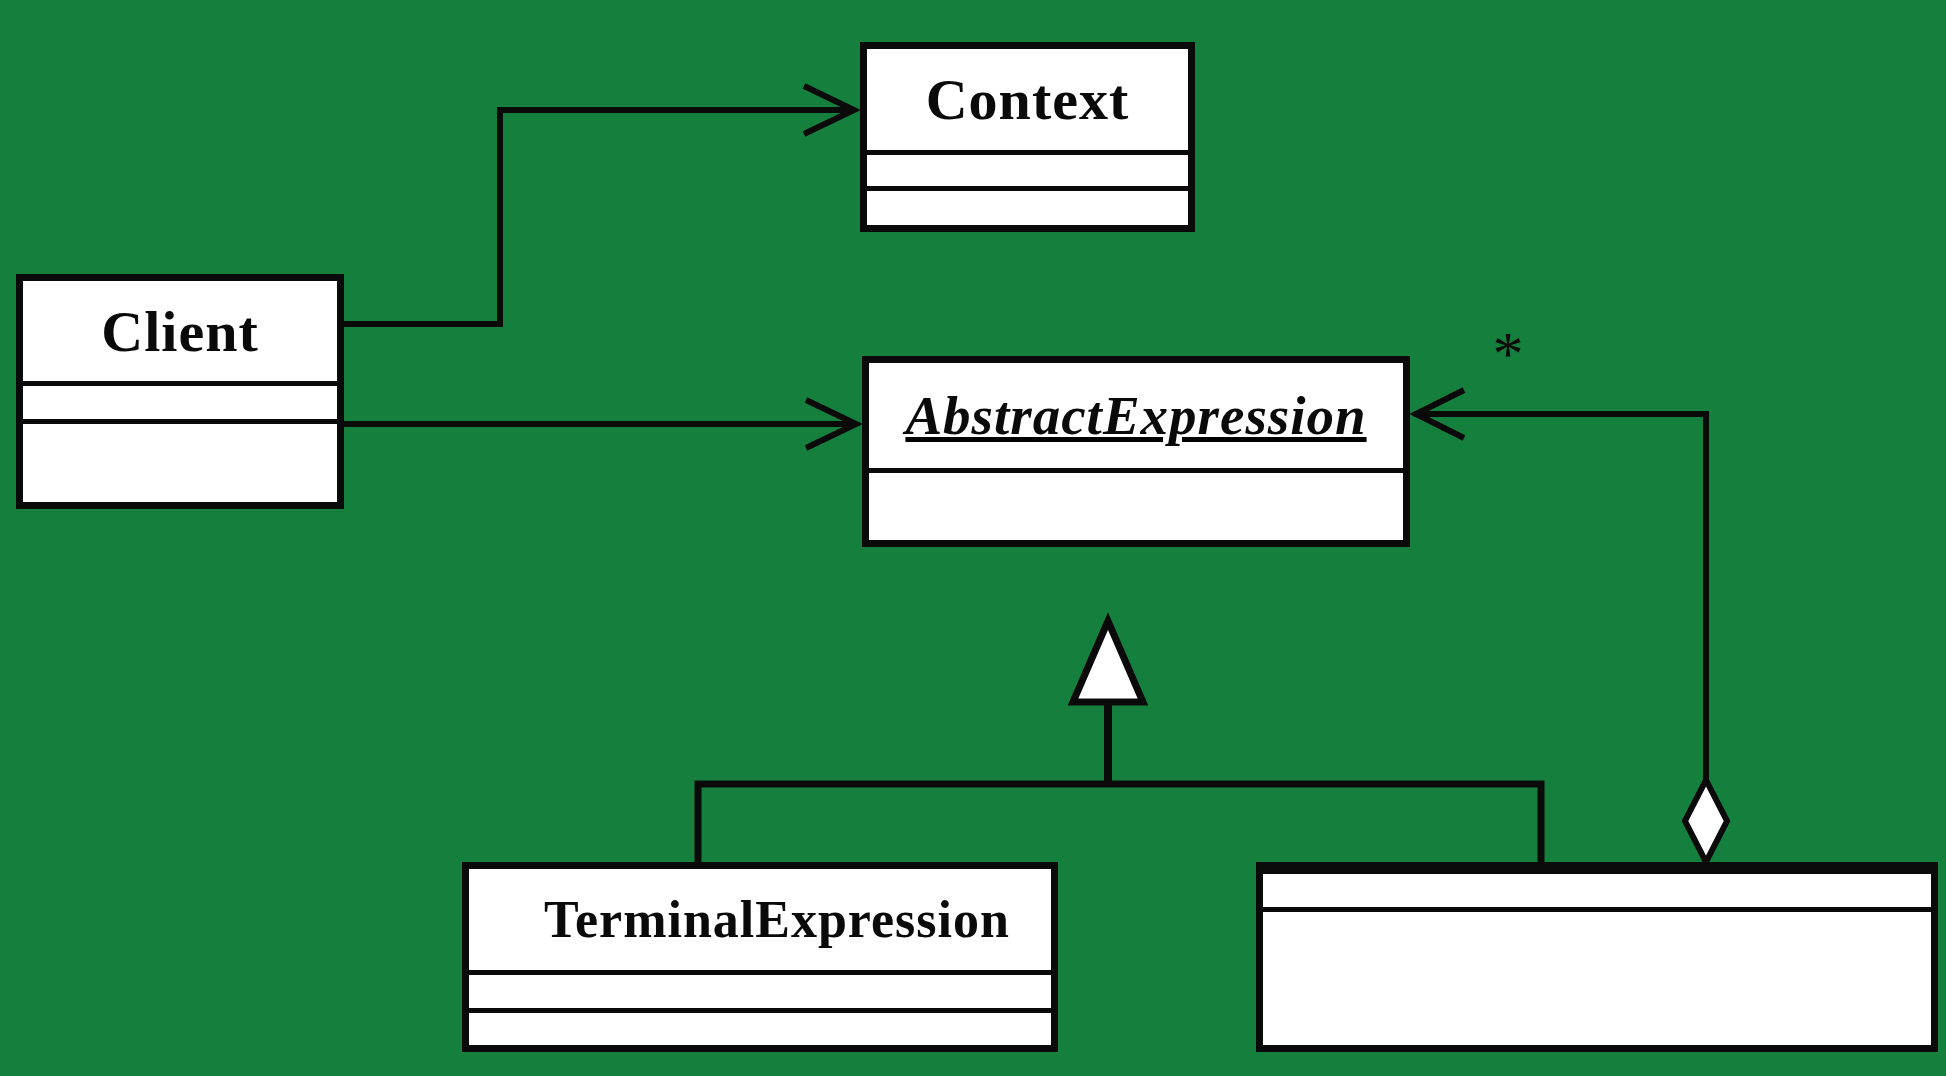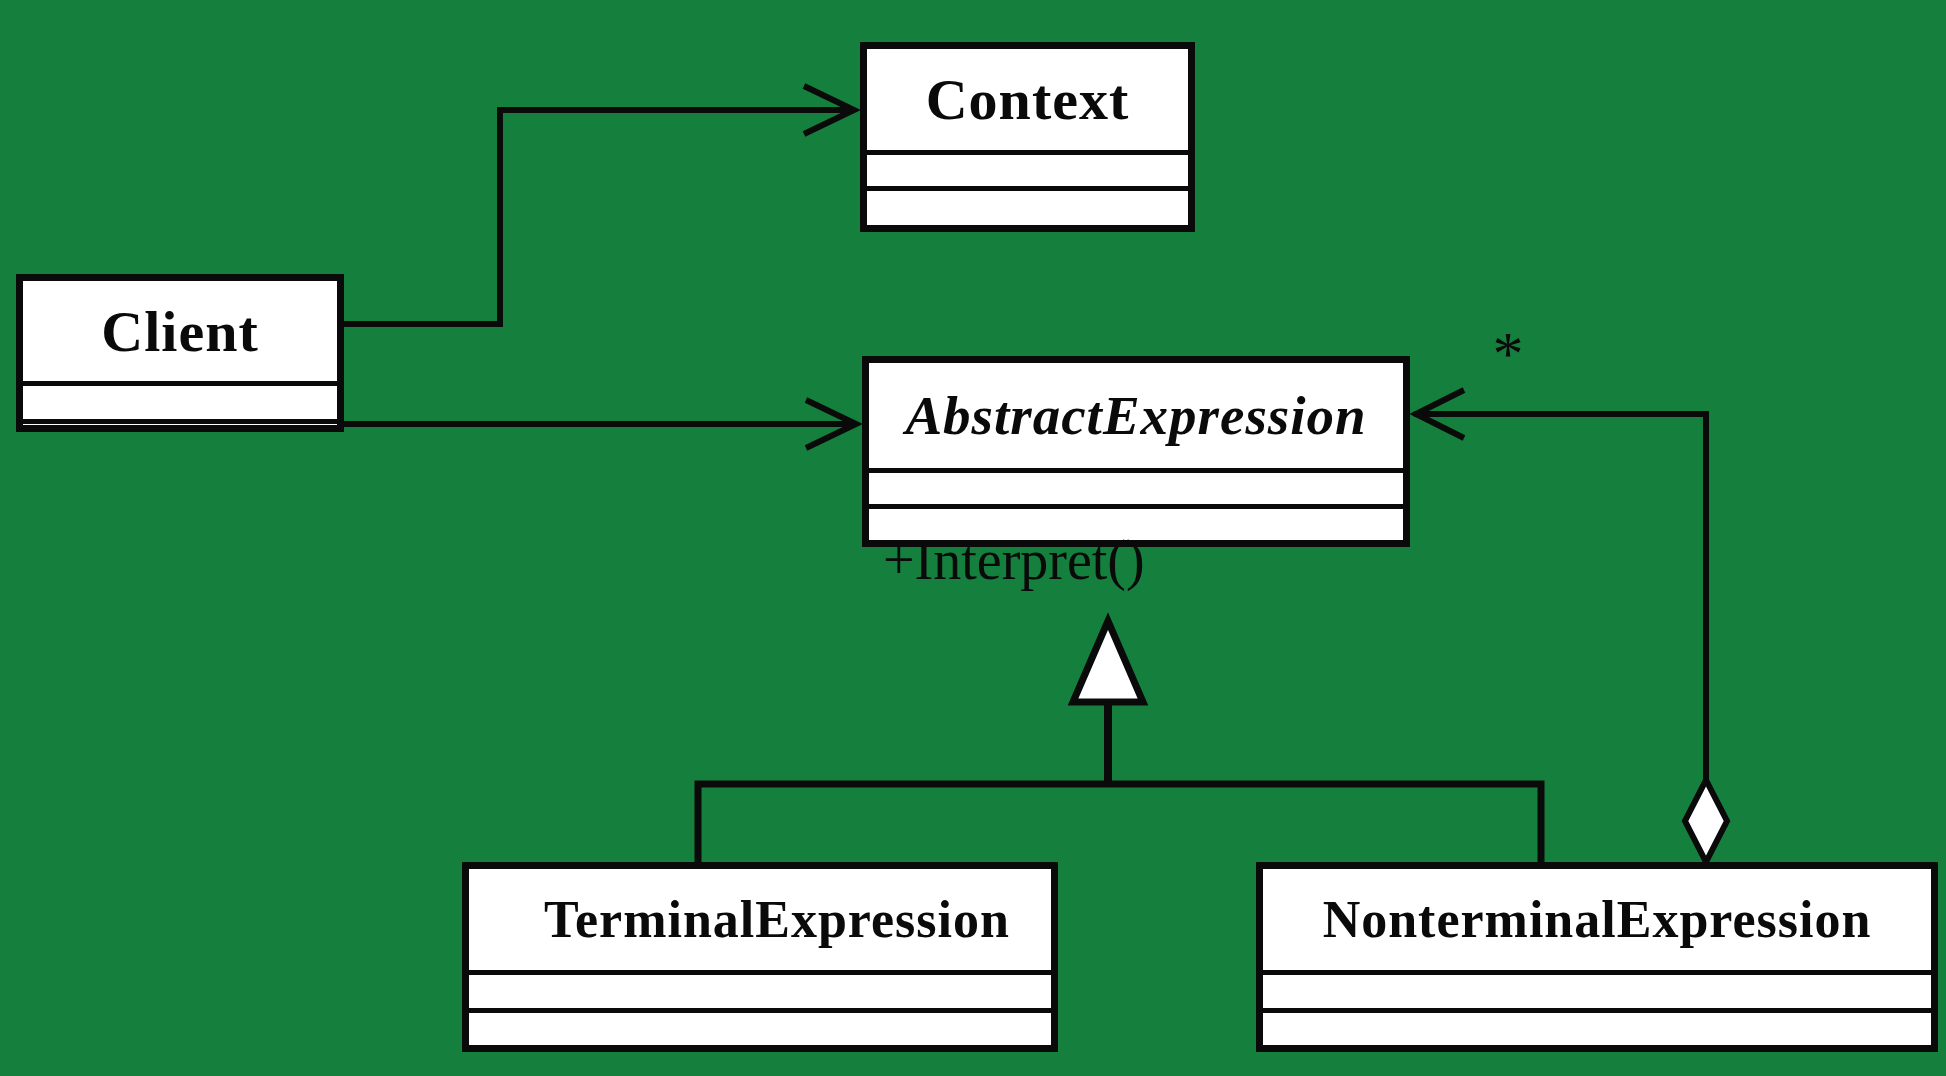--- a/index.html
+++ b/index.html
@@ -49,27 +49,27 @@
     white-space: nowrap;
   }
 
   
   #box-context { left: 860px; top: 42px; width: 335px; height: 190px; }
   #box-context .uml-name    { height: 101px; font-size: 58px; }
   #box-context .uml-attrs   { height: 36px; }
   #box-context .uml-methods { height: 39px; }
 
   
-  #box-client { left: 16px; top: 274px; width: 328px; height: 158px; }
+  #box-client { left: 16px; top: 274px; width: 328px; height: 235px; }
   #box-client .uml-name    { height: 100px; font-size: 58px; }
   #box-client .uml-attrs   { height: 38px; }
   #box-client .uml-methods { height: 36px; }
 
   
-  #box-abstract { left: 862px; top: 356px; width: 548px; height: 191px; }
+  #box-abstract { left: 862px; top: 356px; width: 548px; height: 191px; text-decoration: underline; }
   #box-abstract .uml-name    { height: 105px; font-size: 55px; font-style: italic; }
   #box-abstract .uml-attrs   { height: 36px; }
   #box-abstract .uml-methods { height: 107px; font-size: 56px; }
 
   
   #box-terminal { left: 462px; top: 862px; width: 596px; height: 190px; }
   #box-terminal .uml-name    { height: 101px; font-size: 52px; padding-left: 34px; }
   #box-terminal .uml-attrs   { height: 38px; }
   #box-terminal .uml-methods { height: 37px; }
 
@@ -130,30 +130,28 @@
 
   <div class="uml-class" id="box-client">
     <div class="uml-name">Client</div>
     <div class="uml-attrs"></div>
     <div class="uml-methods"></div>
   </div>
 
   <div class="uml-class" id="box-abstract">
     <div class="uml-name">AbstractExpression</div>
     <div class="uml-attrs"></div>
-    <div class="uml-methods">+Interpret()</div>
   </div>
 
   <div class="uml-class" id="box-terminal">
     <div class="uml-name">TerminalExpression</div>
     <div class="uml-attrs"></div>
     <div class="uml-methods"></div>
   </div>
 
   <div class="uml-class" id="box-nonterminal">
-    <div class="uml-name">NonterminalExpression</div>
     <div class="uml-attrs"></div>
     <div class="uml-methods"></div>
   </div>
 
   <div id="multiplicity-star">*</div>
 
 </div>
 
 </body></html>

